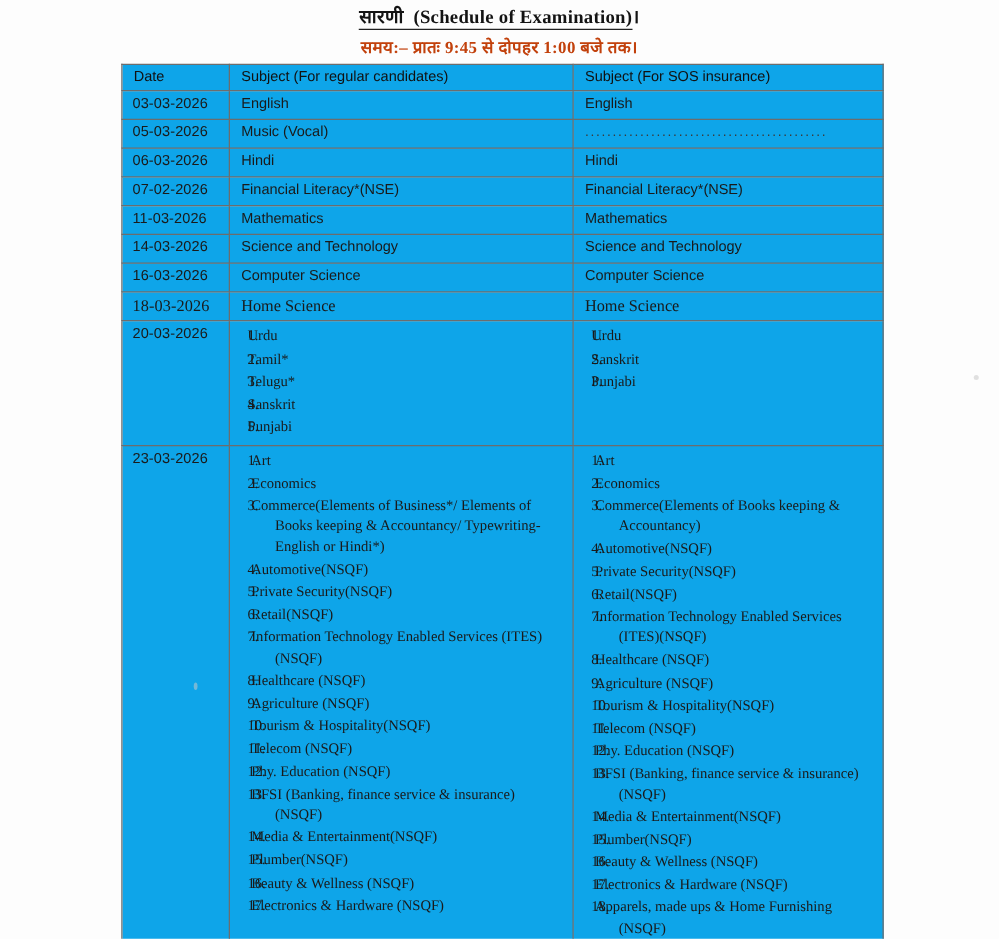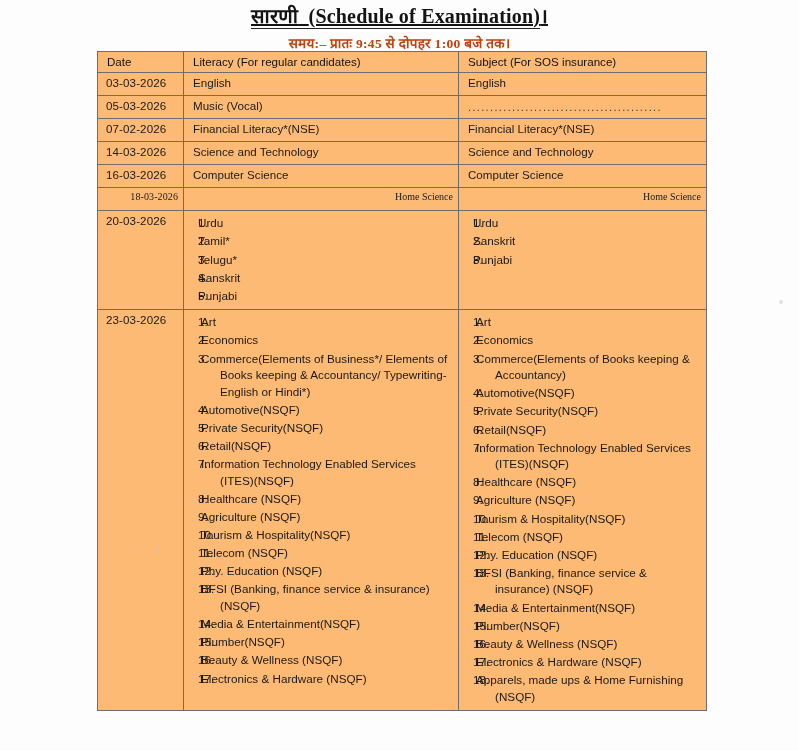--- a/index.html
+++ b/index.html
@@ -16,26 +16,25 @@
     position: relative;
   }
 
   
   .title-block {
     text-align: center;
     padding-top: 2px;
   }
   .doc-title {
     font-family: "Liberation Serif", serif;
-    font-size: 20px;
+    font-size: 15px;
     font-weight: bold;
     letter-spacing: 0.2px;
     display: inline-block;
     color: #141414;
-    text-decoration: underline;
   }
   .doc-title .underlined {
     border-bottom: 1.6px solid #222;
     padding-bottom: 1px;
   }
   .doc-subtitle {
     font-family: "Liberation Serif", serif;
     font-size: 13.5px;
     font-weight: bold;
     margin-top: 5px;
@@ -57,21 +56,21 @@
     background: #ffffff;
   }
   table.schedule td, table.schedule th {
     border: 1px solid #6d6d6d;
     vertical-align: top;
     padding: 2px 0 3px 0;
     font-size: 11.6px;
     line-height: 1.32;
     font-weight: normal;
     text-align: left;
-    background: #fdba74;
+    background: #0ea5e9;
     margin-top: 20px;
   }
   col.c-date   { width: 86px; }
   col.c-reg    { width: 275px; }
   col.c-sos    { width: 248px; }
 
   th.hdr {
     font-size: 12.6px;
     font-weight: bold;
     padding: 4px 0 5px 0;
@@ -87,22 +86,21 @@
     white-space: nowrap;
     letter-spacing: 0.1px;
   }
   td.subj .pad { padding-left: 9px; }
 
   tr.simple td { height: 17px; padding-top: 2px; padding-bottom: 3px; }
 
   
   .serif-row td, .serif-row .pad {
     font-family: "Liberation Serif", serif;
-    font-size: 10px;
-    text-align: right;
+    font-size: 13px;
   }
 
   
   .dots {
     display: inline-block;
     padding-left: 9px;
     color: #3a3a3a;
     font-size: 11px;
     letter-spacing: 1.35px;
     line-height: 1;
@@ -111,20 +109,21 @@
     white-space: nowrap;
     overflow: hidden;
   }
 
   
   ol.subj-list {
     margin: 2px 0 2px 0;
     padding: 0;
     list-style: none;
     counter-reset: item;
+    font-family: Liberation Serif, serif;
   }
   ol.subj-list > li {
     counter-increment: item;
     position: relative;
     padding-left: 33px;
     padding-right: 6px;
     margin-bottom: 1.5px;
     line-height: 1.42;
     font-size: 11.7px;
     text-indent: -19px;
@@ -164,21 +163,21 @@
       <col class="c-date">
         <col class="c-reg">
         <col class="c-sos">
     </colgroup>
     <thead>
       <tr>
         <th class="hdr">
             <span class="pad">Date</span>
           </th>
         <th class="hdr">
-            <span class="pad">Literacy (For regular candidates)</span>
+            <span class="pad">Subject (For regular candidates)</span>
           </th>
         <th class="hdr">
             <span class="pad">Subject (For SOS insurance)</span>
           </th>
       </tr>
     </thead>
     <tbody>
         <tr class="simple">
           <td class="date-cell">
             <span class="pad">03-03-2026</span>
@@ -194,27 +193,49 @@
           <td class="date-cell">
             <span class="pad">05-03-2026</span>
           </td>
           <td class="subj">
             <span class="pad">Music (Vocal)</span>
           </td>
           <td class="subj"><span class="dots">............................................</span></td>
         </tr>
         <tr class="simple">
           <td class="date-cell">
+            <span class="pad">06-03-2026</span>
+          </td>
+          <td class="subj">
+            <span class="pad">Hindi</span>
+          </td>
+          <td class="subj">
+            <span class="pad">Hindi</span>
+          </td>
+        </tr>
+        <tr class="simple">
+          <td class="date-cell">
             <span class="pad">07-02-2026</span>
           </td>
           <td class="subj">
             <span class="pad">Financial Literacy*(NSE)</span>
           </td>
           <td class="subj">
             <span class="pad">Financial Literacy*(NSE)</span>
+          </td>
+        </tr>
+        <tr class="simple">
+          <td class="date-cell">
+            <span class="pad">11-03-2026</span>
+          </td>
+          <td class="subj">
+            <span class="pad">Mathematics</span>
+          </td>
+          <td class="subj">
+            <span class="pad">Mathematics</span>
           </td>
         </tr>
         <tr class="simple">
           <td class="date-cell">
             <span class="pad">14-03-2026</span>
           </td>
           <td class="subj">
             <span class="pad">Science and Technology</span>
           </td>
           <td class="subj">

